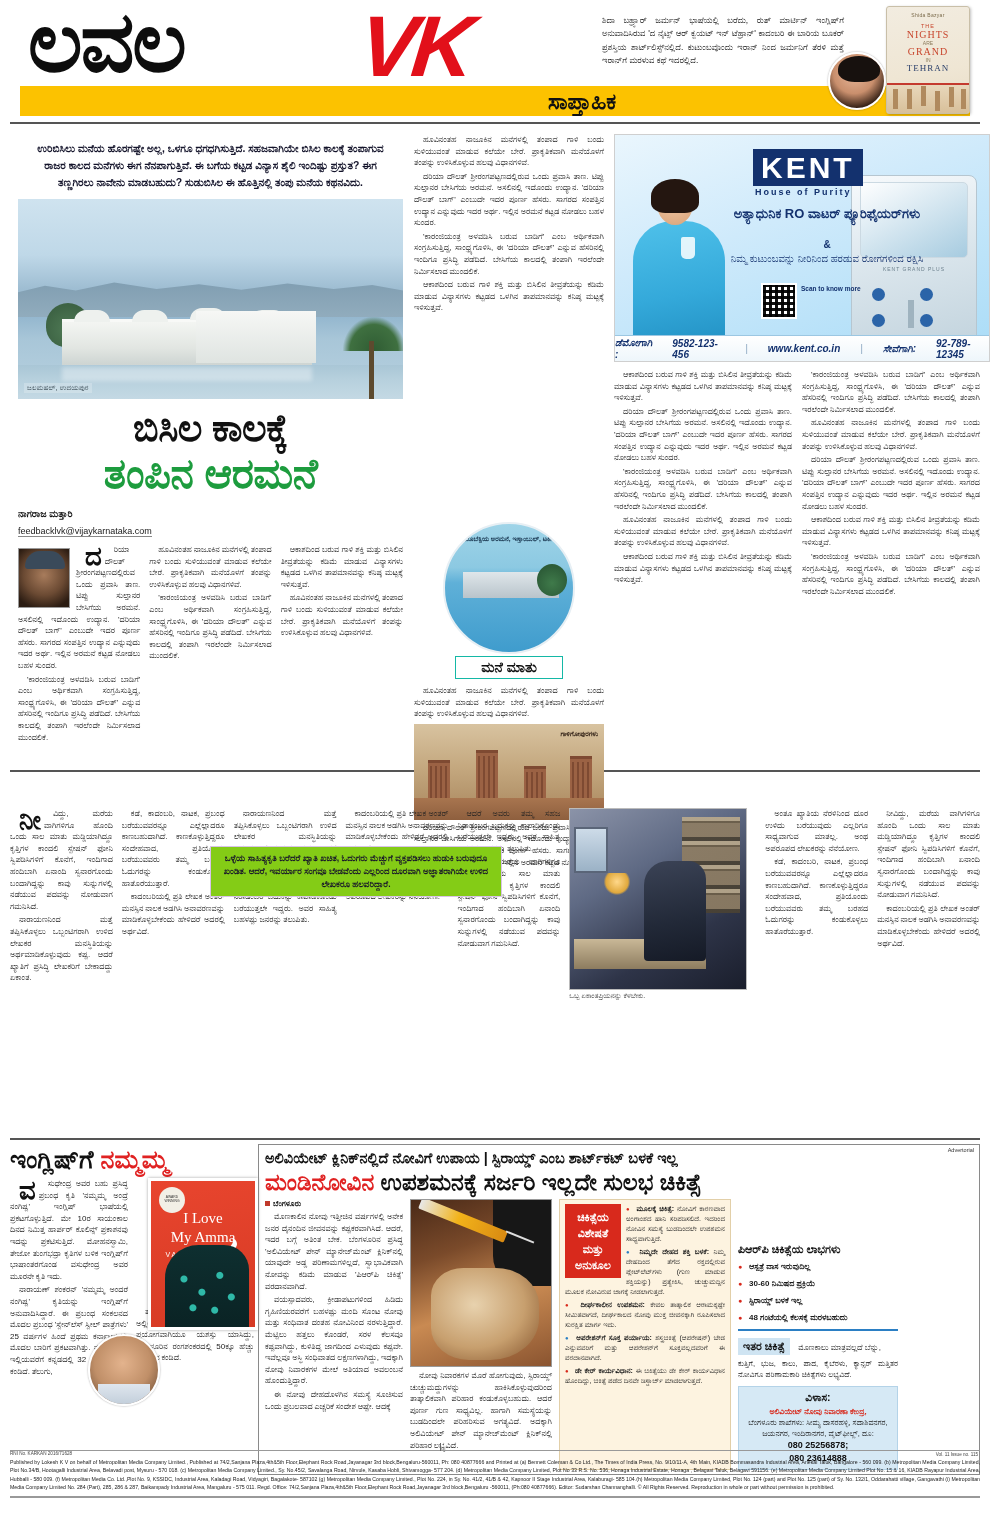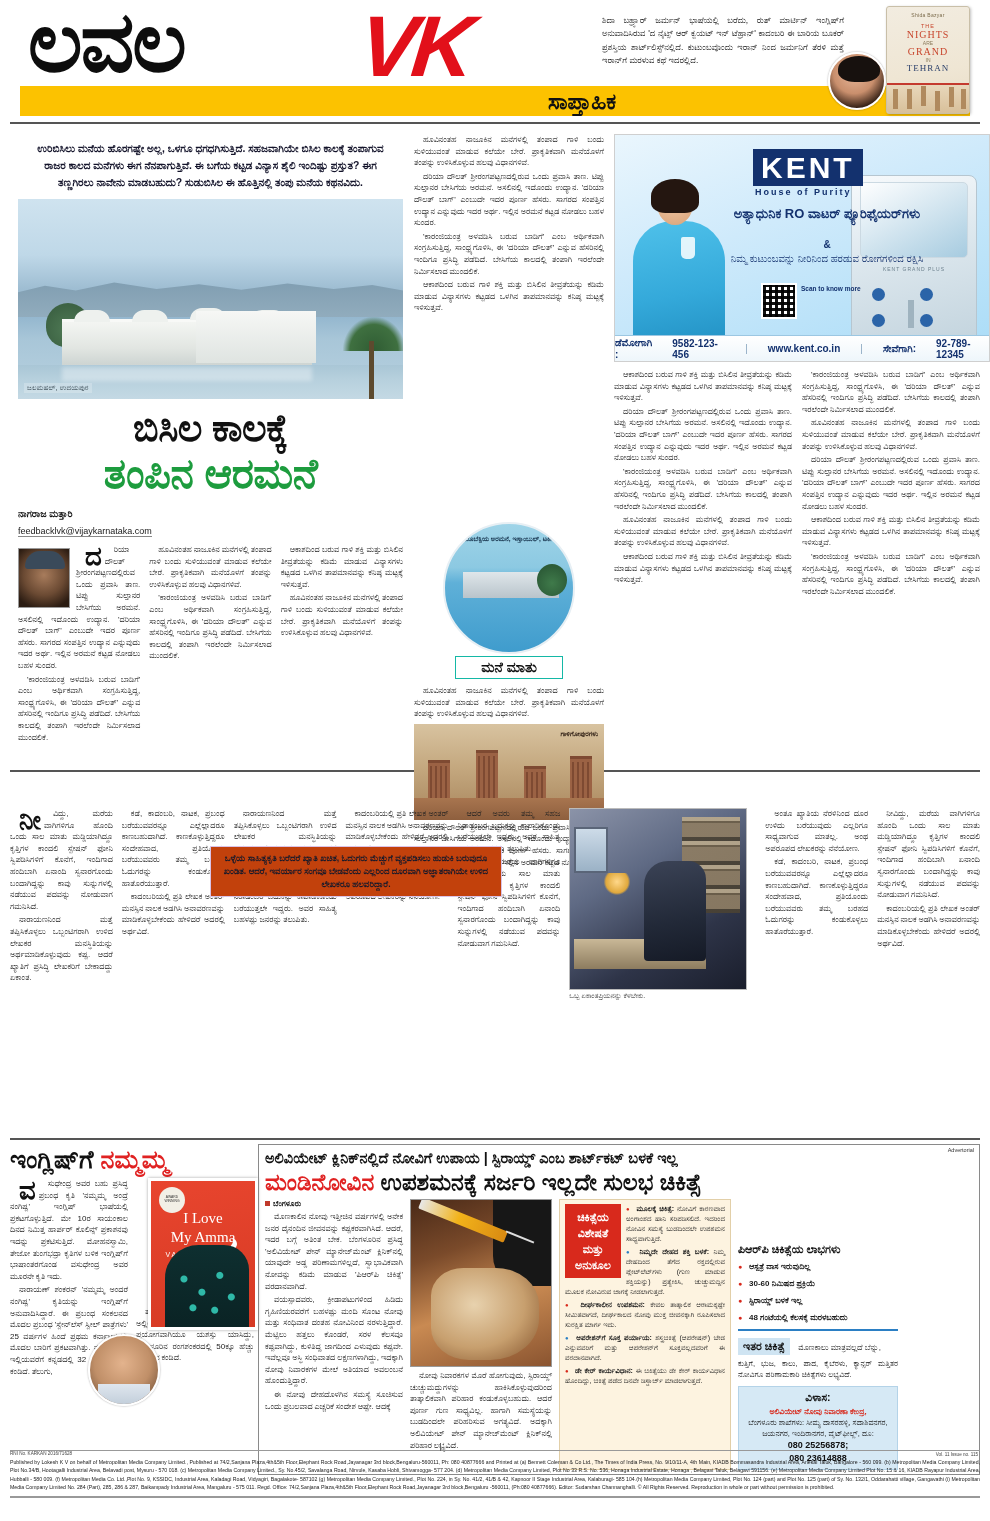--- a/index.html
+++ b/index.html
@@ -289,21 +289,21 @@
   .kent-device .tap {
     position:absolute; left:56px; bottom:14px; width:6px; height:28px; background:#9fb3bf;
   }
   .kent-device .brand { position:absolute; left:0; right:0; top:90px; text-align:center;
     font-size:5px; color:#6b7f8c; letter-spacing:1px;}
   .kent-footer {
     position:absolute; left:0; right:0; bottom:0; height:26px;
     background: linear-gradient(180deg,#ffffff 0%, #eef6fb 100%);
     border-top:1px solid #9cc7e2;
     display:flex; align-items:center; justify-content:center; gap:20px;
-    font-size: 10px; font-weight: bold; color:#13316e;
+    font-size: 10px; font-weight: bold; color:#13316e;font-style:italic;
   }
   .kent-footer .url { color:#13316e; font-weight:bold; }
   .kent-footer .sep { color:#8aa6c0; font-weight:normal; }
 
   .s1r-cols { display:flex; gap:10px; margin-top:7px; }
   .s1r-cols .c { width: 178px; }
 
   
   .sec2 { position: relative; height: 330px; margin-top: 4px; }
   .s2-banner { display: flex; height: 62px; margin-bottom: 5px; }
@@ -338,21 +338,21 @@
     content:""; position:absolute; left:4px; bottom:4px; width:38px; height:12px;
     background:#1a1a1a; clip-path: polygon(0 40%,50% 0,100% 40%,100% 100%,0 100%);
   }
   .s2-head-purple {
     flex: 1; background: linear-gradient(180deg,#7b3f9e 0%, #6b3490 100%);
     color: #fff; display:flex; align-items:center; justify-content:center;
     font-size: 30px; font-weight: bold; letter-spacing: 0px;
   }
   .s2-standfirst {
     position:absolute; left: 200px; top: 38px; width: 292px;
-    background: #c2410c; border: 1px solid #d9c3e8; padding: 5px 7px;
+    background: #84cc16; border: 1px solid #d9c3e8; padding: 5px 7px;
     font-size: 8.6px; line-height: 13px; text-align: center; color:#1a1a2a; font-weight:600;
   }
   .s2-body { display:flex; gap: 9px; margin-top: 36px; }
   .s2-body .c { width: 124px; }
   .s2-illus {
     width: 178px; height: 182px; margin-right: 9px; flex: 0 0 178px;
     background: linear-gradient(150deg,#8b93a8 0%, #5f6a84 35%, #2e3448 70%, #1a1e2c 100%);
     position: relative; overflow: hidden; border: 1px solid #bbb;
   }
   .s2-illus .shelf {

